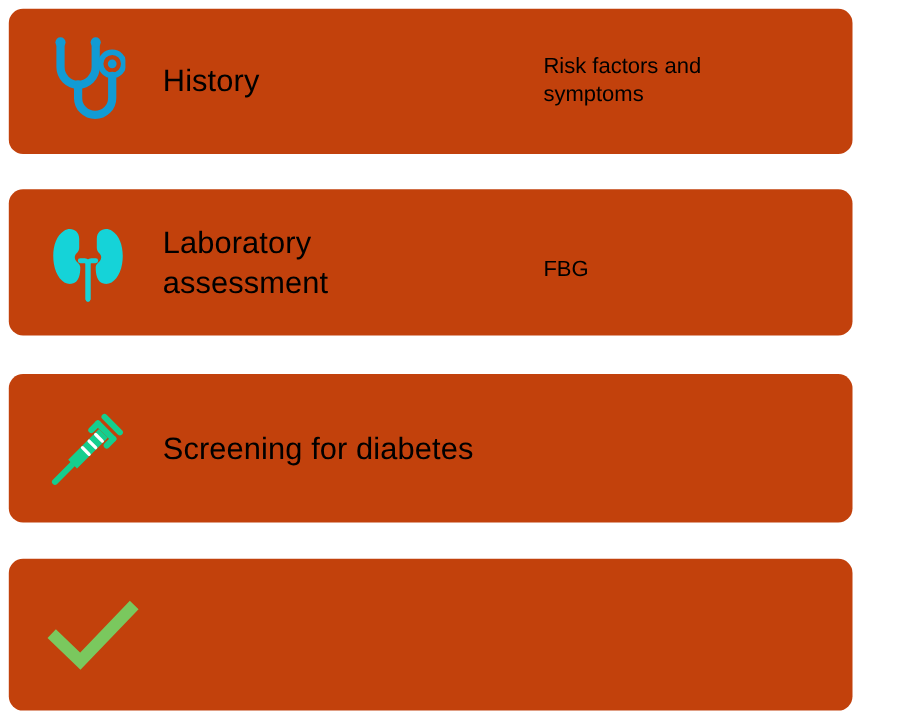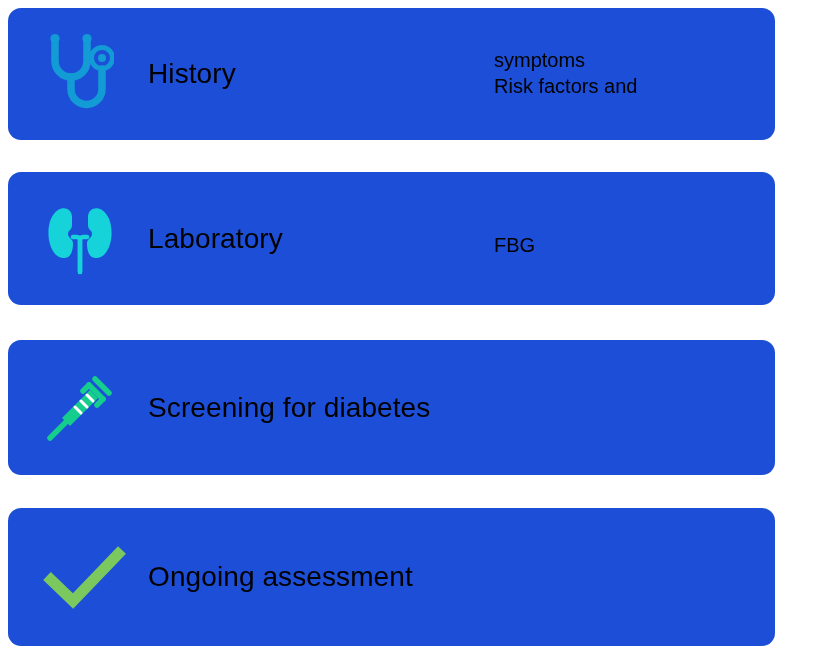--- a/index.html
+++ b/index.html
@@ -20,21 +20,21 @@
     width: 826px;
     height: 662px;
     box-sizing: border-box;
     padding: 8px;
     display: flex;
     flex-direction: column;
   }
 
   .card {
     position: relative;
-    background: #1d4ed8;
+    background: #c2410c;
     border-radius: 13px;
     display: flex;
     align-items: center;
     box-sizing: border-box;
     padding-left: 34px;
     padding-right: 18px;
     width: 767px;
   }
 
   .card-history      { height: 132px; margin-bottom: 32px; }
@@ -88,39 +88,40 @@
           <circle cx="60" cy="27" r="10.5" stroke="#129BD4" stroke-width="5" fill="none"></circle>
           <circle cx="60" cy="27" r="4" fill="#129BD4"></circle>
         </svg>
       </span>
     </div>
     <div class="label-slot">
       <span class="line">History</span>
     </div>
     <div class="detail-slot">
       <span class="detail-item">
+        <span class="line">Risk factors and</span>
         <span class="line">symptoms</span>
-        <span class="line">Risk factors and</span>
       </span>
     </div>
   </div>
 
   <div class="card card-laboratory">
     <div class="icon-slot">
       <span>
         <svg width="76" height="76" viewBox="0 0 76 76" fill="none" xmlns="http://www.w3.org/2000/svg">
           <path d="M30 16 C30 8 22 5 16 9 C8 14 5 27 7 39 C9 50 15 58 23 57 C30 56 31 48 31 42 C31 38 26 37 26 33 C26 29 30 29 30 24 Z" fill="#15D3D8"></path>
           <path d="M46 16 C46 8 54 5 60 9 C68 14 71 27 69 39 C67 50 61 58 53 57 C46 56 45 48 45 42 C45 38 50 37 50 33 C50 29 46 29 46 24 Z" fill="#15D3D8"></path>
           <path d="M31 36 h4 a3 3 0 0 1 3 3 V71" stroke="#15D3D8" stroke-width="4.5" fill="none" stroke-linecap="round" stroke-linejoin="round"></path>
           <path d="M45 36 h-4 a3 3 0 0 0 -3 3 V71" stroke="#15D3D8" stroke-width="4.5" fill="none" stroke-linecap="round" stroke-linejoin="round"></path>
         </svg>
       </span>
     </div>
     <div class="label-slot">
       <span class="line">Laboratory</span>
+      <span class="line">assessment</span>
     </div>
     <div class="detail-slot">
       <span class="detail-item">
       </span>
       <span class="detail-item">
         <span class="line">FBG</span>
       </span>
     </div>
   </div>
 
@@ -151,19 +152,16 @@
   </div>
 
   <div class="card card-ongoing">
     <div class="icon-slot">
       <span>
         <svg width="88" height="66" viewBox="0 0 88 66" fill="none" xmlns="http://www.w3.org/2000/svg">
           <path d="M5 32 L31 57 L80 6" stroke="#7AC85E" stroke-width="11" fill="none" stroke-linecap="butt" stroke-linejoin="miter"></path>
         </svg>
       </span>
     </div>
-    <div class="label-slot">
-      <span class="line">Ongoing assessment</span>
-    </div>
     <div class="detail-slot"></div>
   </div>
 
 </div>
 
 </body></html>

